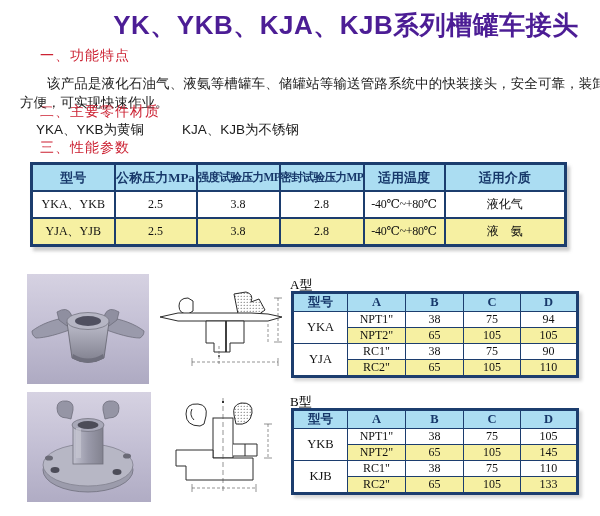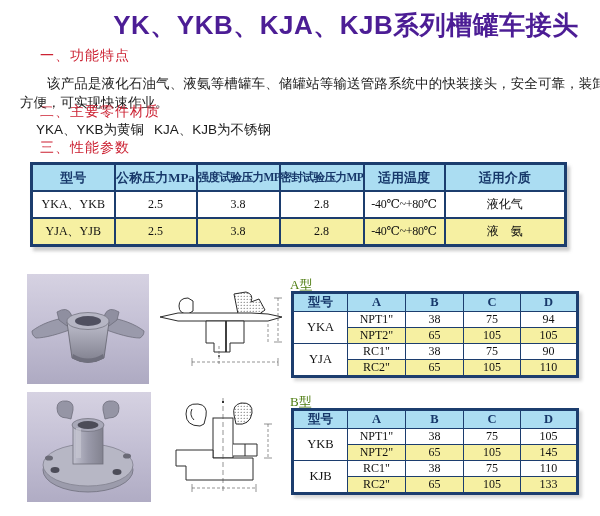--- a/index.html
+++ b/index.html
@@ -16,34 +16,34 @@
     position:absolute;left:40px;font-size:14px;font-weight:normal;color:#cc2233;
     letter-spacing:1px;white-space:nowrap;
   }
   .body-text{
     position:absolute;left:8px;top:62px;width:586px;margin:12px;
     font-size:13.5px;line-height:19px;text-indent:2em;text-align:justify;color:#1b1b1b;
   }
   .mat-line{
     position:absolute;left:36px;top:121px;font-size:13.5px;color:#1b1b1b;white-space:nowrap;
   }
-  .mat-line .second{margin-left:10px;}
+  .mat-line .second{margin-left:38px;}
 
   table{border-collapse:collapse;table-layout:fixed;position:absolute;background:#fff;padding-left:48px;}
 
   .perf{left:30px;top:162px;width:534px;border:3px solid #1c3d6e;box-shadow:3px 4px 3px rgba(110,110,110,0.35);}
   .perf th,.perf td{border:2px solid #1c3d6e;text-align:center;padding:0;font-family:"Liberation Serif","DejaVu Serif",serif;overflow:hidden;white-space:nowrap;}
   .perf th{background:#abddf2;color:#17386a;font-size:13px;font-weight:bold;height:25px;}
   .perf th.compress{font-size:11.5px;letter-spacing:-0.5px;}
   .perf td{font-size:12px;height:25px;color:#111;}
   .perf td.temp{font-size:12px;letter-spacing:-0.3px;}
   .perf tr.yellow td{background:#f6f0a2;}
 
   .type-label{
-    position:absolute;font-size:13px;color:#4d7c0f;white-space:nowrap;
+    position:absolute;font-size:13px;color:#000000;white-space:nowrap;
     font-family:"Liberation Serif","DejaVu Serif",serif;
   }
   .dim{width:285px;border:3px solid #1c3d6e;box-shadow:3px 3px 3px rgba(120,120,120,0.3);}
   .dim th,.dim td{border:1.5px solid #1c3d6e;text-align:center;padding:0;font-family:"Liberation Serif","DejaVu Serif",serif;overflow:hidden;white-space:nowrap;}
   .dim th{background:#abddf2;color:#17386a;font-size:12.5px;font-weight:bold;height:15px;}
   .dim td{font-size:12px;height:14.5px;color:#111;}
   .dim td.model{background:#ffffff;font-size:12.5px;}
   .dim td.y{background:#f6f0a2;}
 
   .fig{position:absolute;display:block;}

